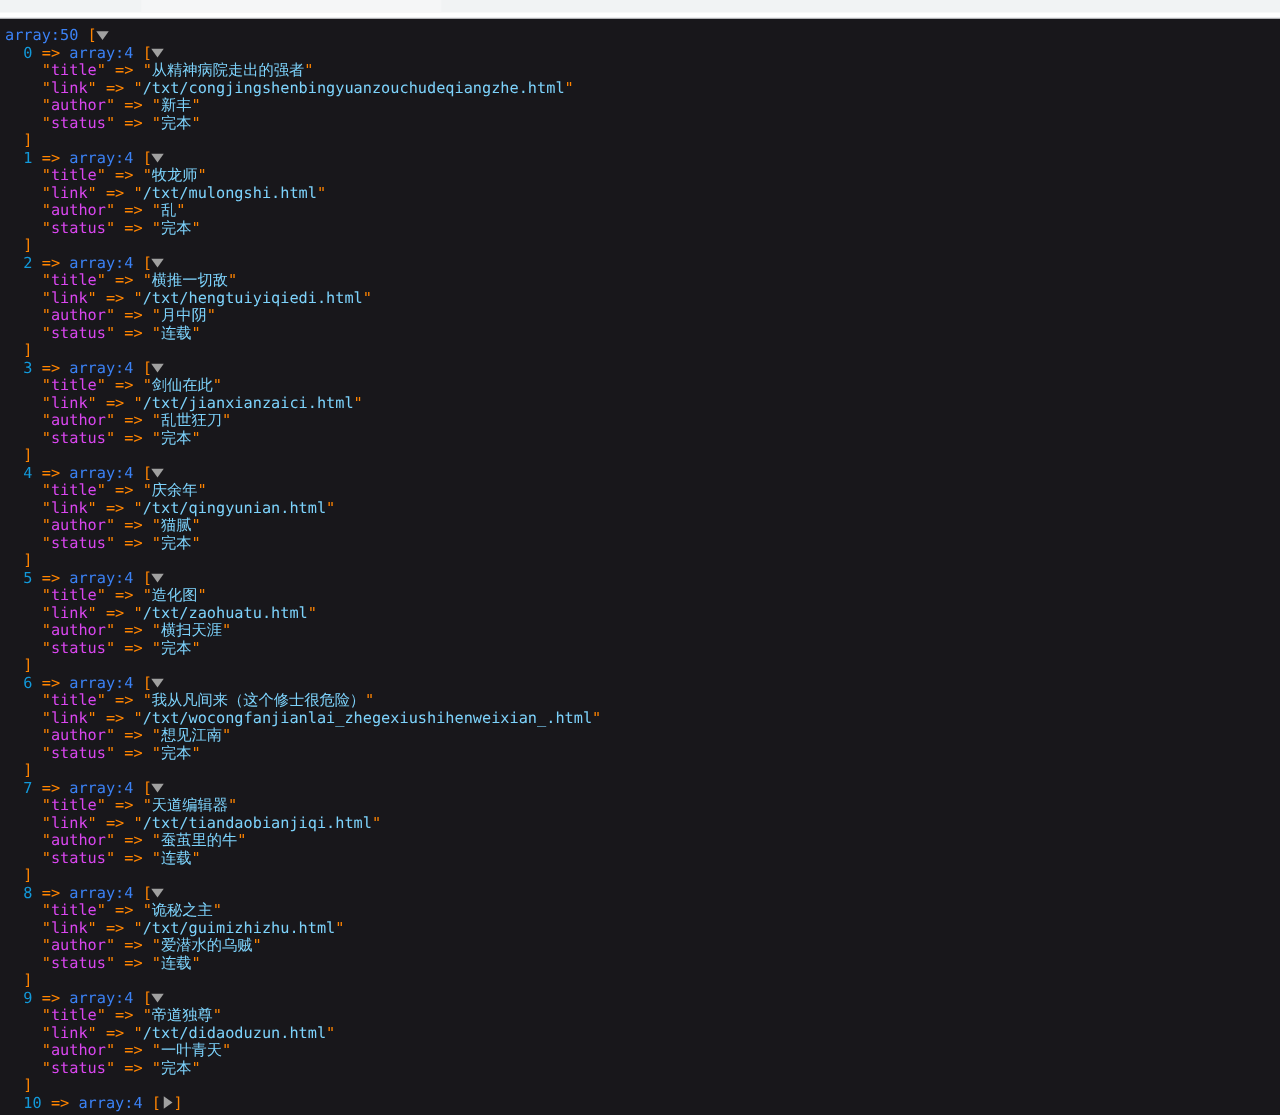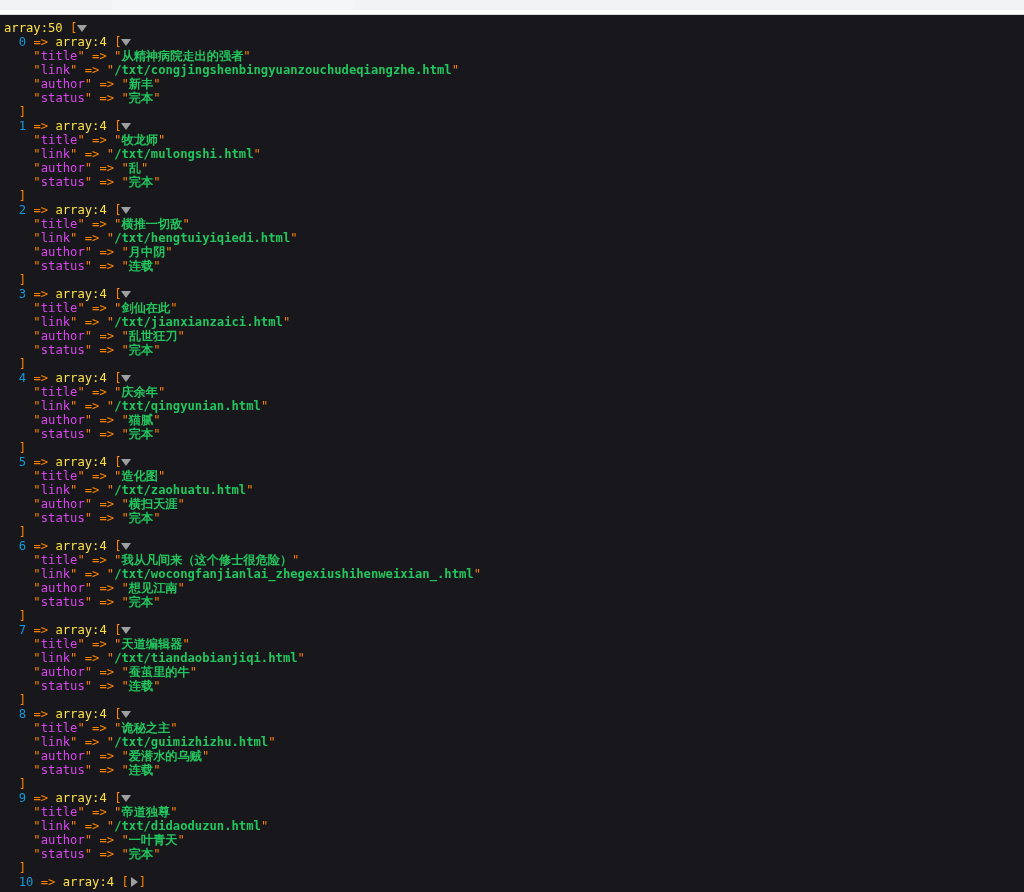--- a/index.html
+++ b/index.html
@@ -55,24 +55,24 @@
     line-height: 14px;
     color: #CCCCCC;
     white-space: pre;
     letter-spacing: 0px;
   }
 
   .ln { display: block; height: 14px; white-space: pre; }
 
   
   .t-num      { color: #1299DA; }       
-  .t-note     { color: #fde047; }       
+  .t-note     { color: #3b82f6; }       
   .t-punct    { color: #FF8400; }       
   .t-key      { color: #d946ef; }       
-  .t-str      { color: #22c55e; font-weight: bold; }
+  .t-str      { color: #7dd3fc; font-weight: normal; }
 
   
   .toggle {
     display: inline-block;
     width: 10px;
     height: 10px;
     vertical-align: -1px;
     position: relative;
     cursor: pointer;
   }

